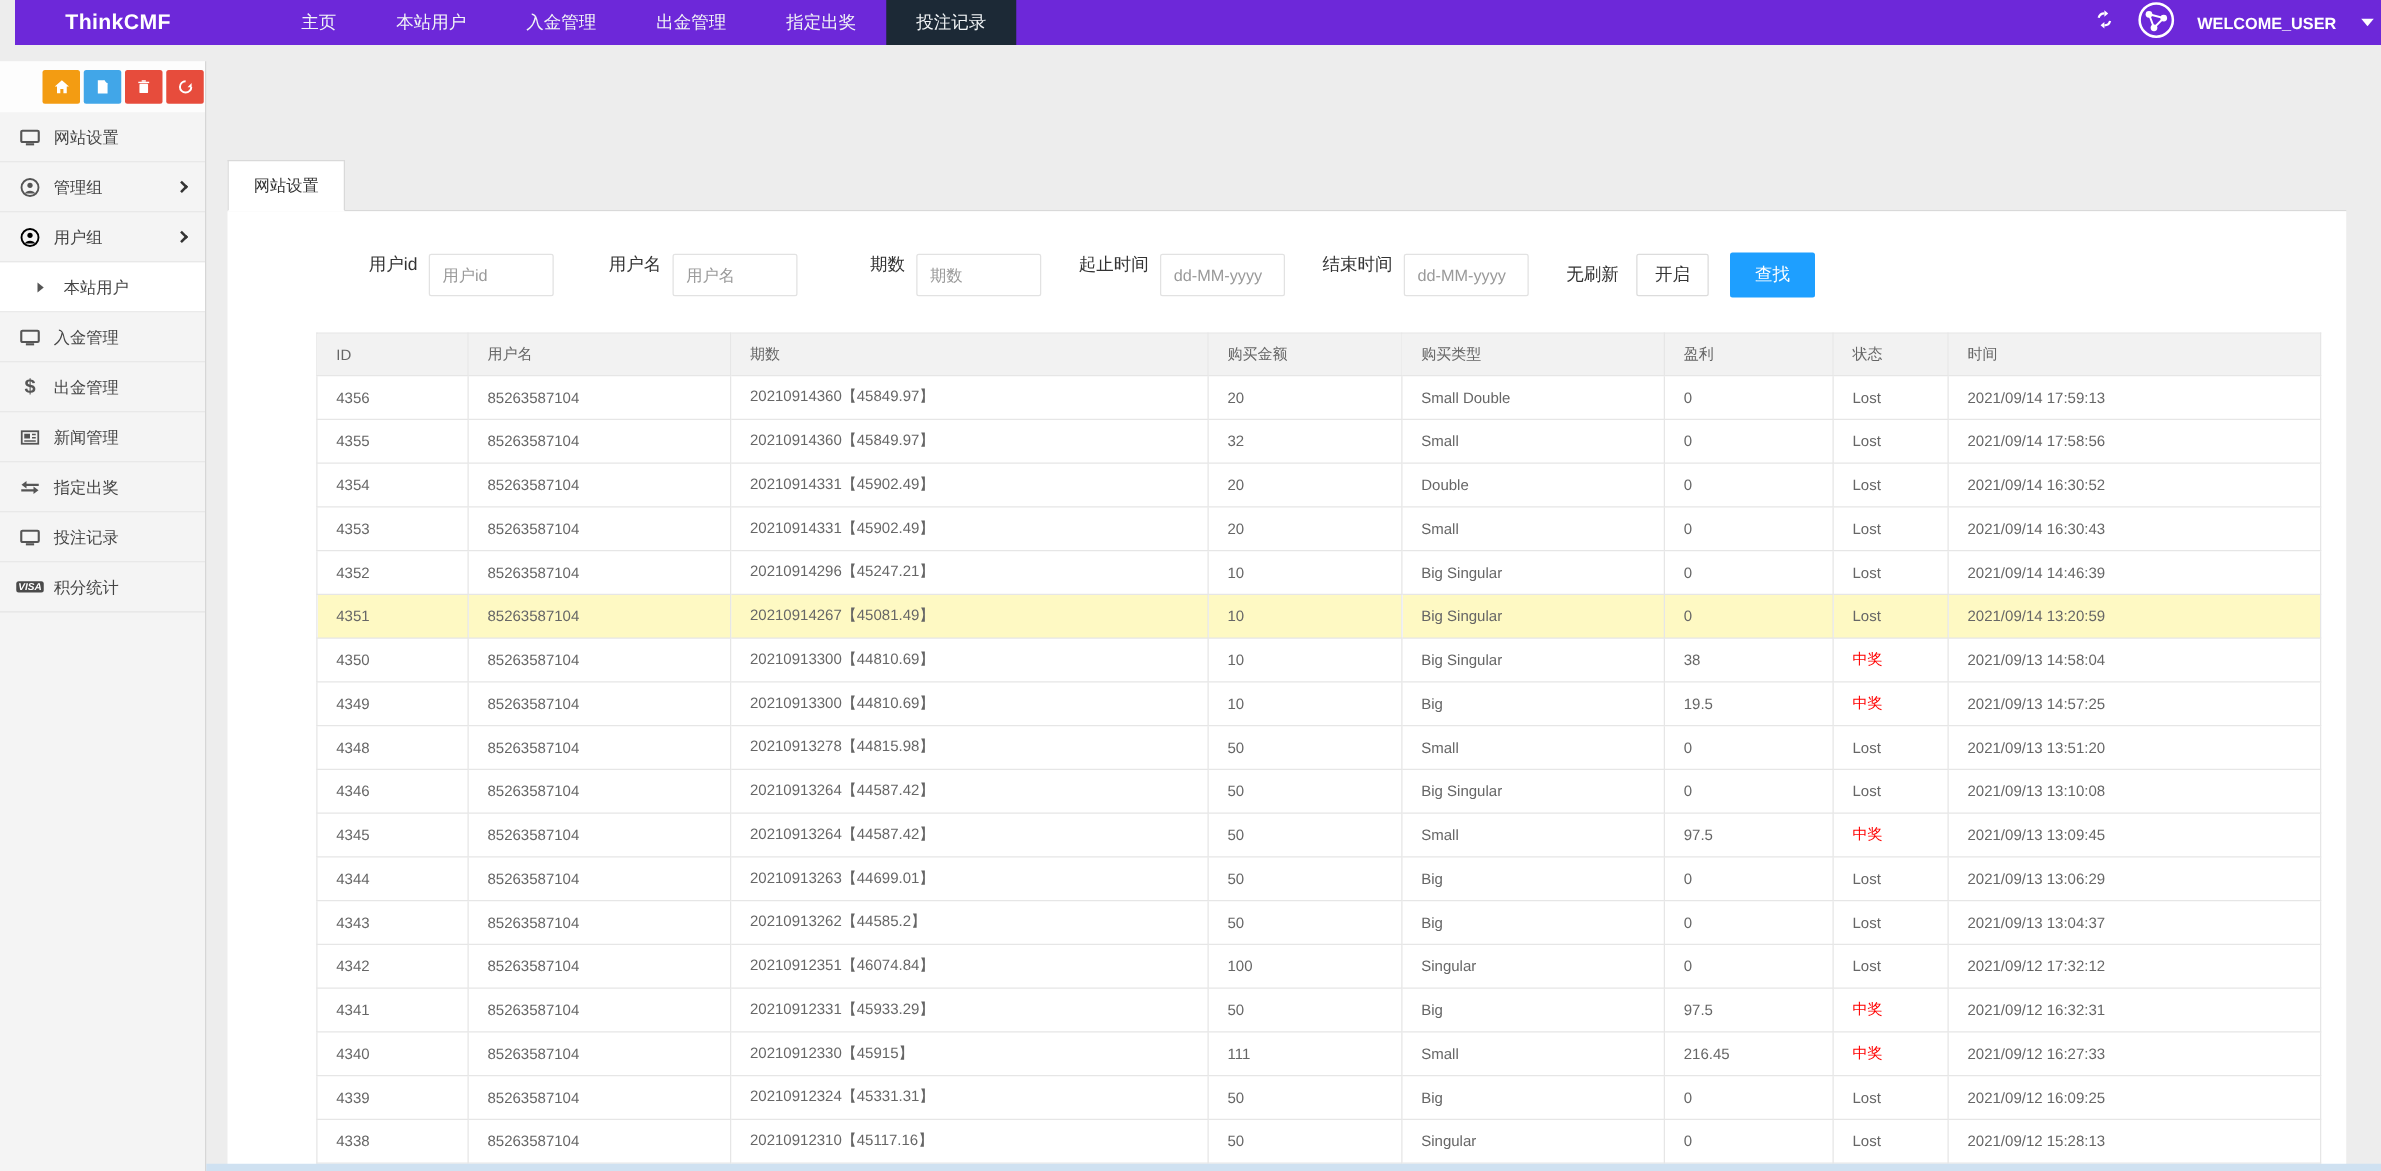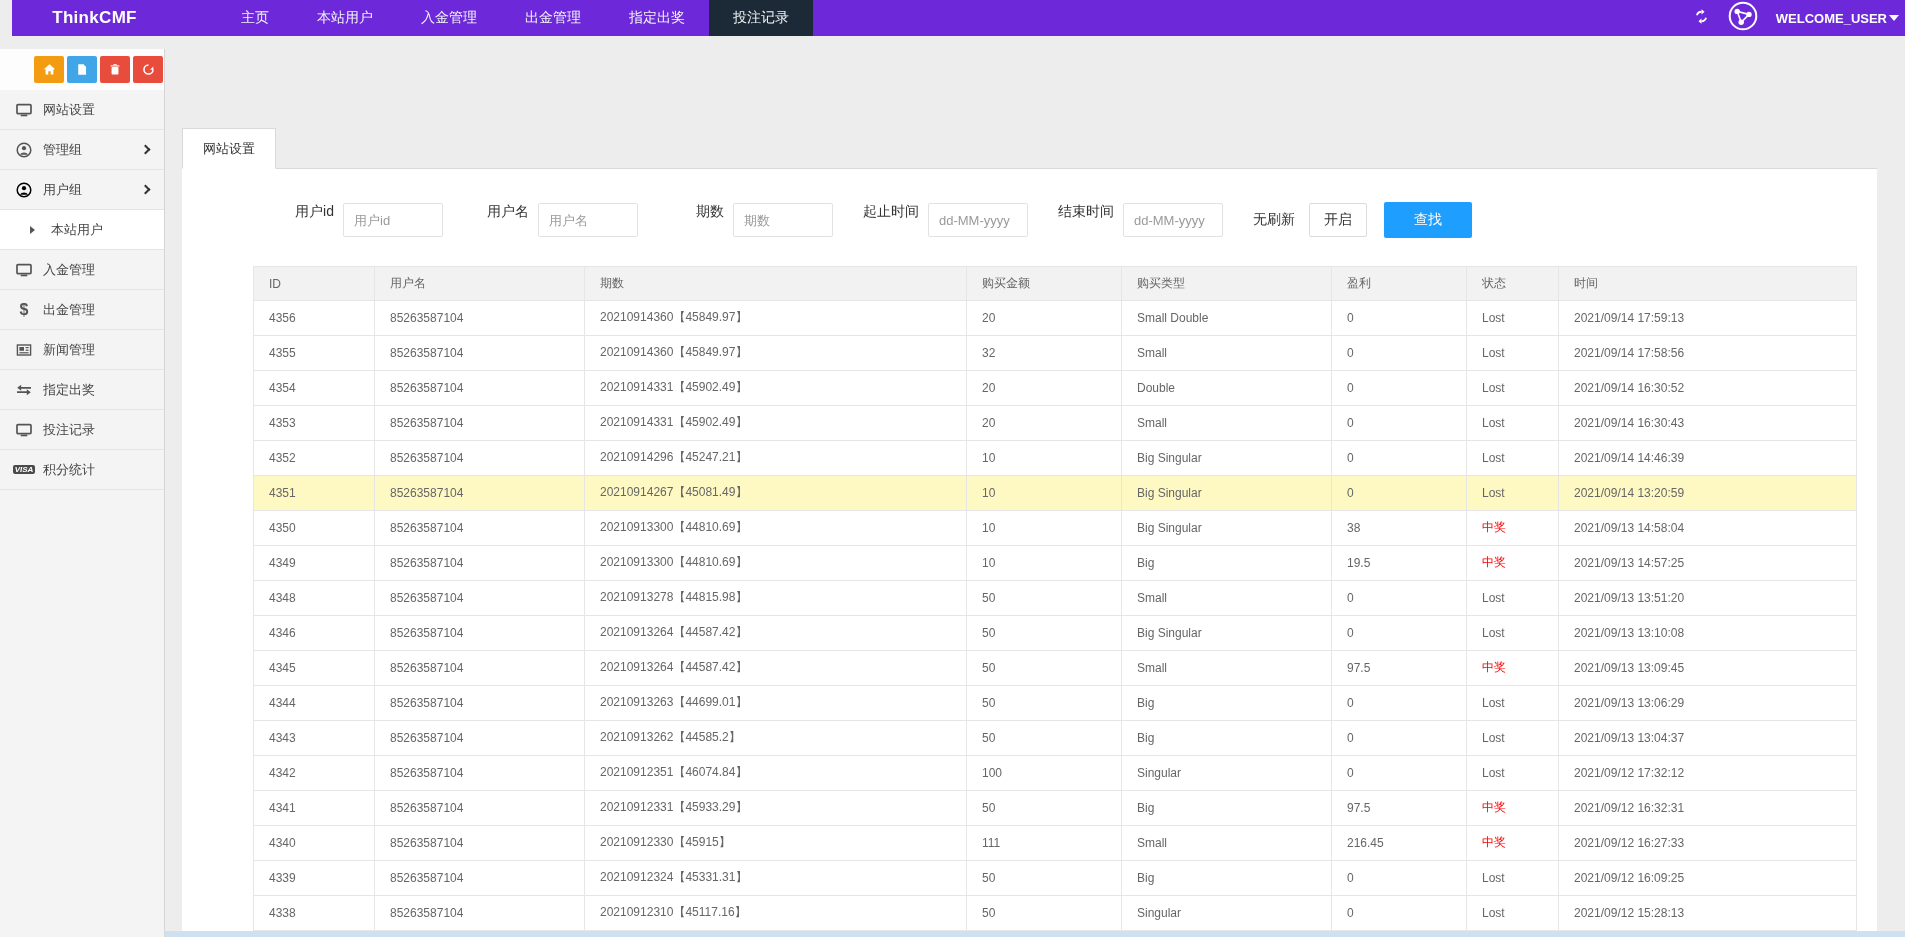--- a/index.html
+++ b/index.html
@@ -11,21 +11,21 @@
             background:#6d28d9; display:flex; align-items:stretch; z-index:10; }
   .brand { width:165px; display:flex; align-items:center; justify-content:center;
            color:#fff; font-size:17px; font-weight:bold; letter-spacing:.3px; }
   .nav-menu { display:flex; align-items:stretch; margin-left:40px; }
   .nav-item { display:flex; align-items:center; padding:0 24px; color:#f2f5f7;
               font-size:14px; cursor:pointer; }
   .nav-item.active { background:#1c2936; }
   .nav-right { margin-left:auto; display:flex; align-items:center; gap:18px; padding-right:18px; }
   .nav-refresh { display:flex; align-items:center; cursor:pointer; }
   .nav-avatar { display:flex; align-items:center; cursor:pointer; }
-  .nav-user { color:#fff; font-size:13px; font-weight:bold; display:flex; align-items:center; gap:2px; cursor:pointer; }
+  .nav-user { color:#fff; font-size:13px; font-weight:bold; display:flex; align-items:center; gap:20px; cursor:pointer; }
   .caret-down { width:0; height:0; border-left:5px solid transparent; border-right:5px solid transparent; border-top:6px solid #fff; }
 
   
   .sidebar { position:absolute; top:49px; left:0; bottom:0; width:165px;
              background:#f4f4f4; border-right:1px solid #d6d6d6; }
   .side-toolbar { height:41px; background:#fdfdfd; display:flex; align-items:center;
                   padding-left:34px; gap:3px; }
   .tool-btn { width:30px; height:27px; border-radius:2px; display:flex; align-items:center;
               justify-content:center; cursor:pointer; }
   .tb-ic { display:flex; align-items:center; justify-content:center; }
@@ -58,21 +58,21 @@
   .fgroup { display:flex; align-items:flex-start; }
   .flabel { min-width:95px; text-align:right; padding-right:9px; font-size:14px; color:#333; }
   .finput { width:100px; height:34px; border:1px solid #e2e2e2; border-radius:2px;
             padding:0 10px; font-size:13px; color:#333; outline:none;
             font-family:"Liberation Sans","DejaVu Sans",sans-serif; }
   .finput::placeholder { color:#9a9a9a; }
   .norefresh-label { margin-left:30px; font-size:14px; color:#333; }
   .toggle-btn { margin-left:14px; height:34px; padding:0 14px; border:1px solid #dcdcdc;
                 background:#fff; font-size:14px; color:#333; border-radius:2px; cursor:pointer;
                 font-family:"Liberation Sans","DejaVu Sans",sans-serif; }
-  .search-btn { margin-left:17px; height:36px; padding:0 30px; border:none; border-radius:2px;
+  .search-btn { margin-left:17px; height:36px; padding:0 20px; border:none; border-radius:2px;
                 background:#1e9fff; color:#fff; font-size:14px; cursor:pointer;
                 font-family:"Liberation Sans","DejaVu Sans",sans-serif; }
 
   
   .table-wrap { margin:28px 20px 0 71px; }
   table.grid { width:100%; border-collapse:collapse; font-size:12px; color:#666; table-layout:fixed; }
   table.grid th, table.grid td { border:1px solid #e6e6e6; padding:8px 15px 9px 15px;
                                  text-align:left; font-weight:normal; white-space:nowrap;
                                  overflow:hidden; }
   table.grid thead th { background:#f2f2f2; color:#666; padding:8px 15px; }

